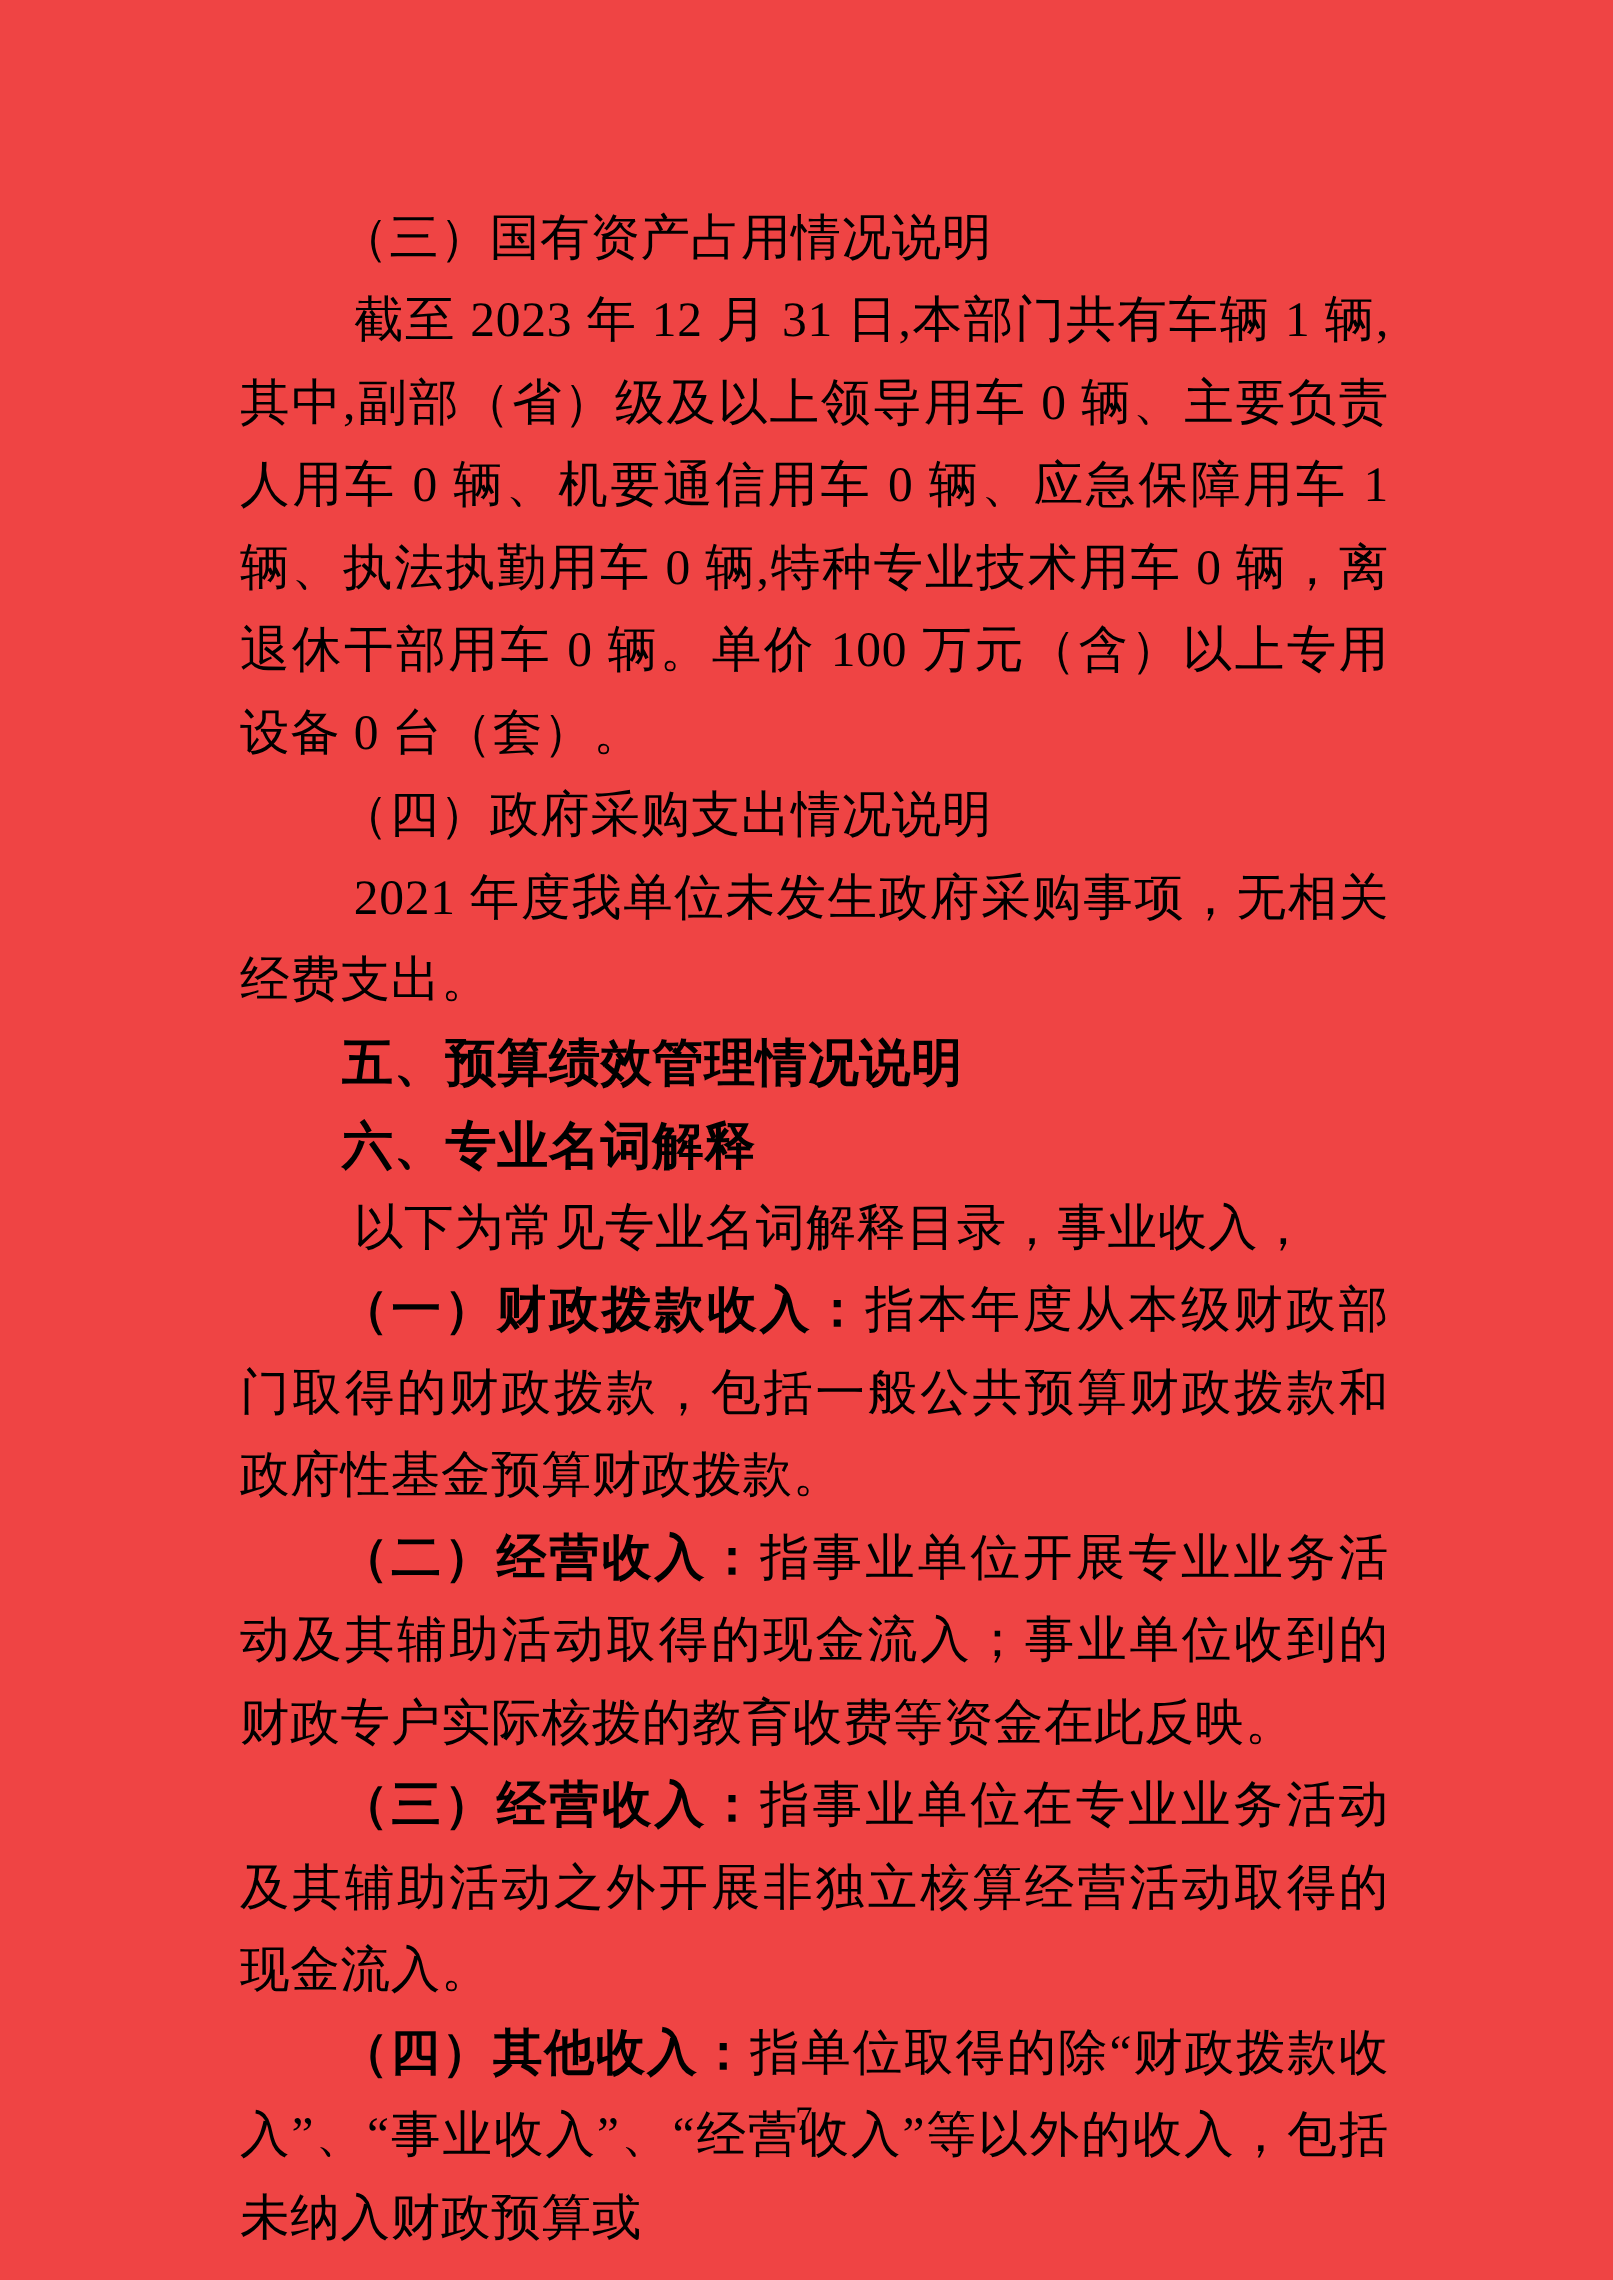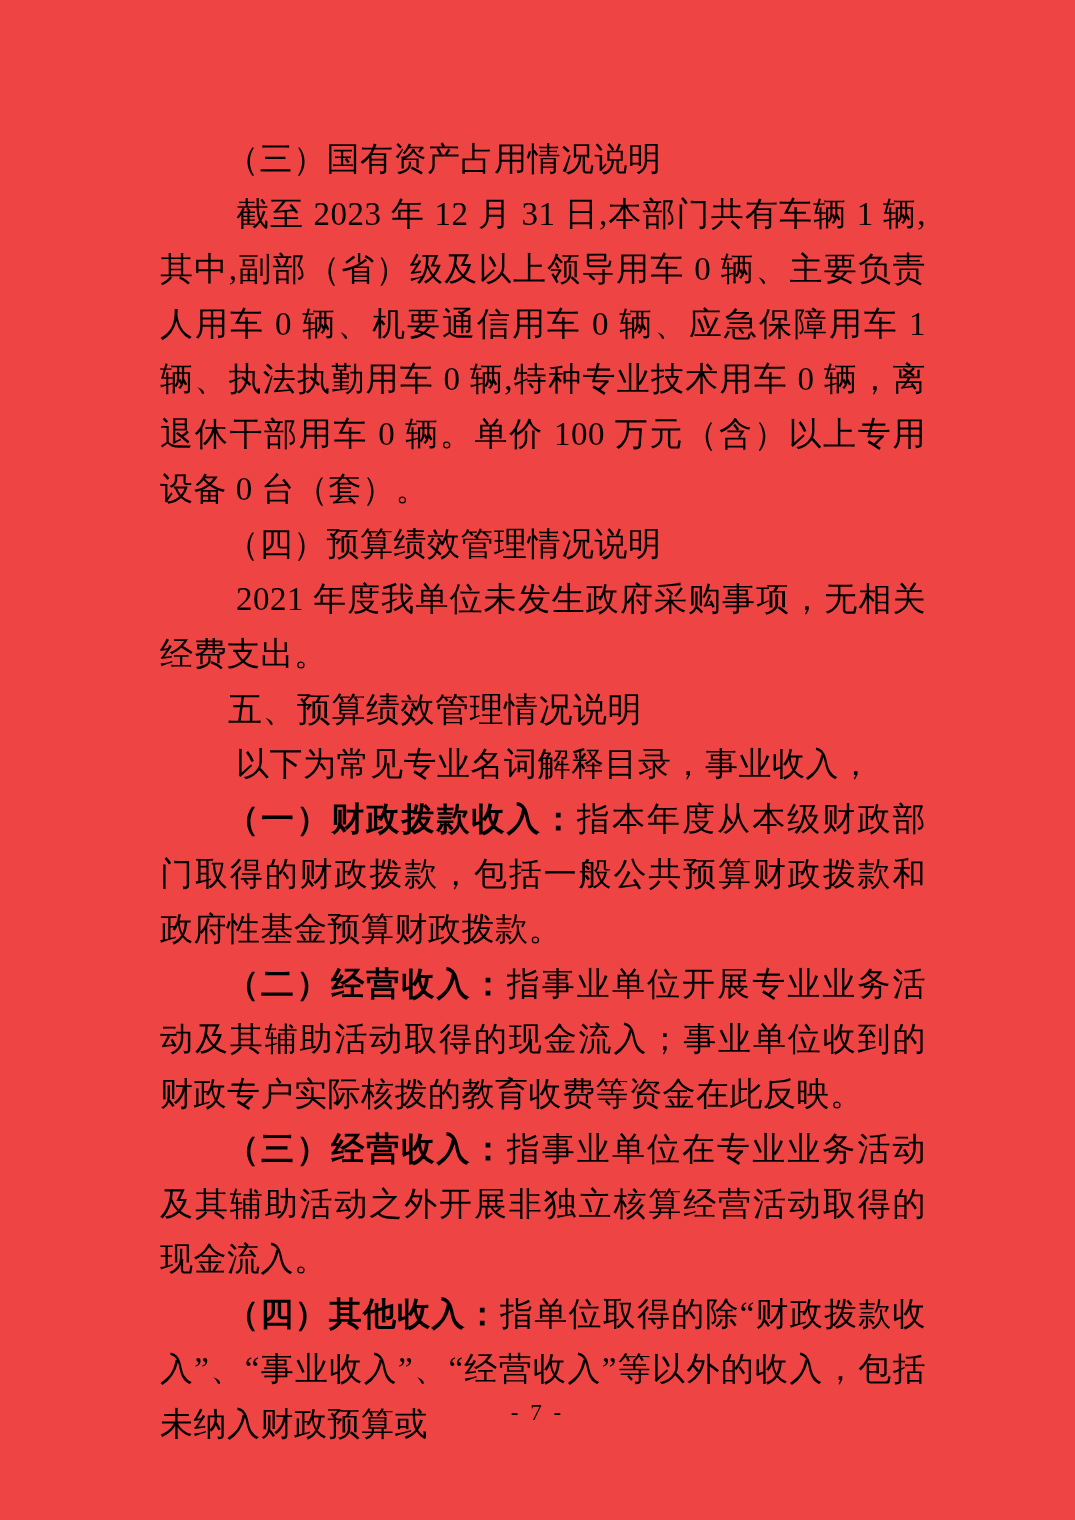--- a/index.html
+++ b/index.html
@@ -34,21 +34,21 @@
     letter-spacing: 0.5px;
     word-break: break-all;
   }
   .subheading {
     text-indent: 2em;
     font-size: 33px;
   }
   .heading {
     text-indent: 2em;
     font-family: "Liberation Sans", "DejaVu Sans", sans-serif;
-    font-weight: 400;
+    font-weight: 700;
     font-size: 34px;
   }
   .paragraph {
     text-indent: 2.3em;
   }
   .term {
     text-indent: 2em;
   }
   .term-label {
     font-weight: 700;
@@ -64,23 +64,24 @@
     letter-spacing: 3px;
   }
 </style>
 </head>
 <body>
 
 <div class="page">
   <main class="content">
       <p class="blk subheading">（三）国有资产占用情况说明</p>
       <p class="blk paragraph">截至 2023 年 12 月 31 日,本部门共有车辆 1 辆,其中,副部（省）级及以上领导用车 0 辆、主要负责人用车 0 辆、机要通信用车 0 辆、应急保障用车 1 辆、执法执勤用车 0 辆,特种专业技术用车 0 辆，离退休干部用车 0 辆。单价 100 万元（含）以上专用设备 0 台（套）。</p>
-      <p class="blk subheading">（四）预算绩效管理情况说明</p>
+      <p class="blk subheading">（四）政府采购支出情况说明</p>
       <p class="blk paragraph">2021 年度我单位未发生政府采购事项，无相关经费支出。</p>
       <p class="blk heading">五、预算绩效管理情况说明</p>
+      <p class="blk heading">六、专业名词解释</p>
       <p class="blk paragraph">以下为常见专业名词解释目录，事业收入，</p>
       <p class="blk term"><span class="term-label">（一）财政拨款收入：</span><span>指本年度从本级财政部门取得的财政拨款，包括一般公共预算财政拨款和政府性基金预算财政拨款。</span></p>
       <p class="blk term"><span class="term-label">（二）经营收入：</span><span>指事业单位开展专业业务活动及其辅助活动取得的现金流入；事业单位收到的财政专户实际核拨的教育收费等资金在此反映。</span></p>
       <p class="blk term"><span class="term-label">（三）经营收入：</span><span>指事业单位在专业业务活动及其辅助活动之外开展非独立核算经营活动取得的现金流入。</span></p>
       <p class="blk term"><span class="term-label">（四）其他收入：</span><span>指单位取得的除“财政拨款收入”、“事业收入”、“经营收入”等以外的收入，包括未纳入财政预算或</span></p>
     </main>
   <footer class="footer">
     <span>- 7 -</span>
   </footer>
 </div>

